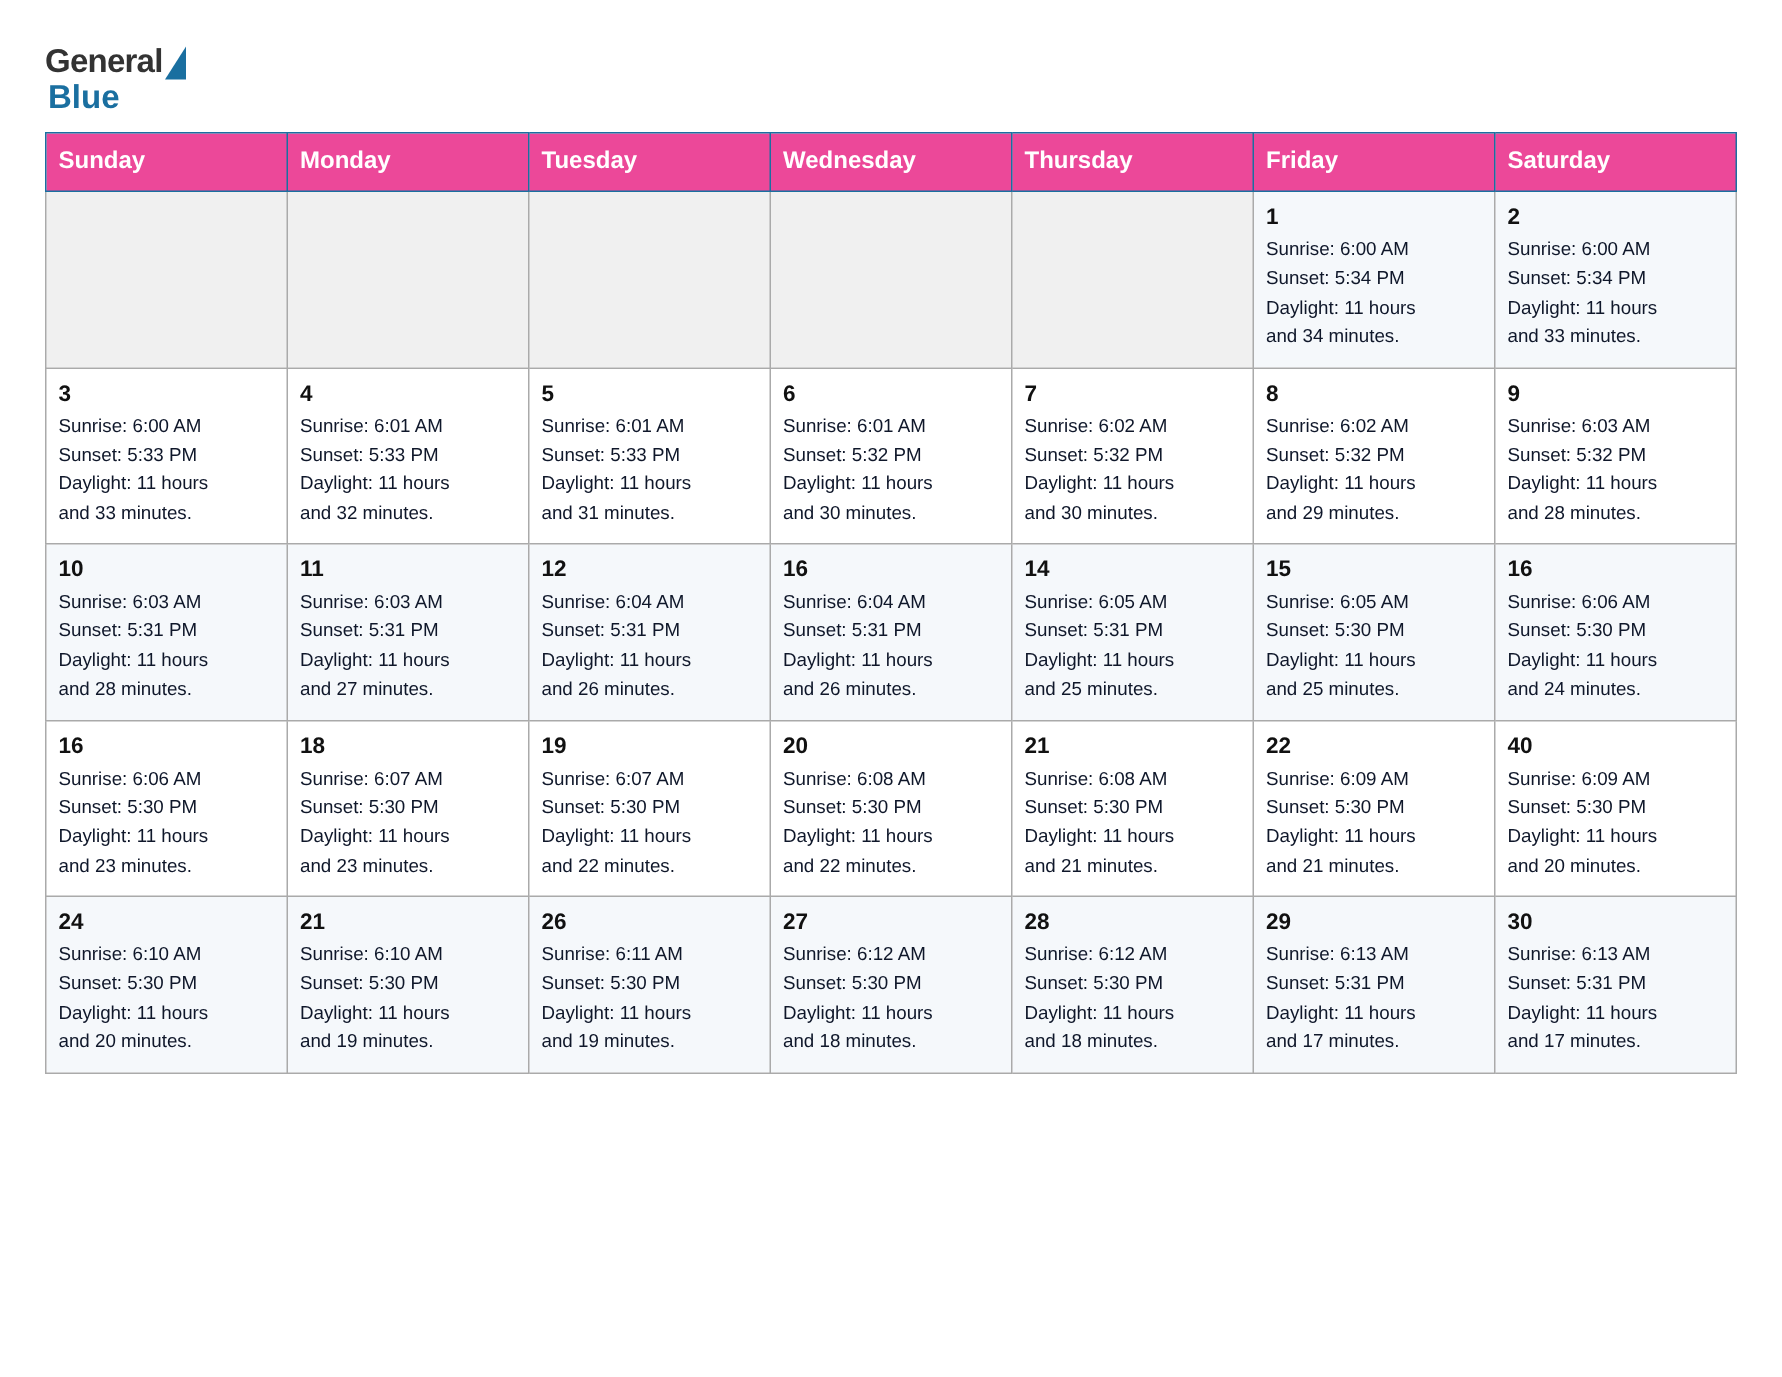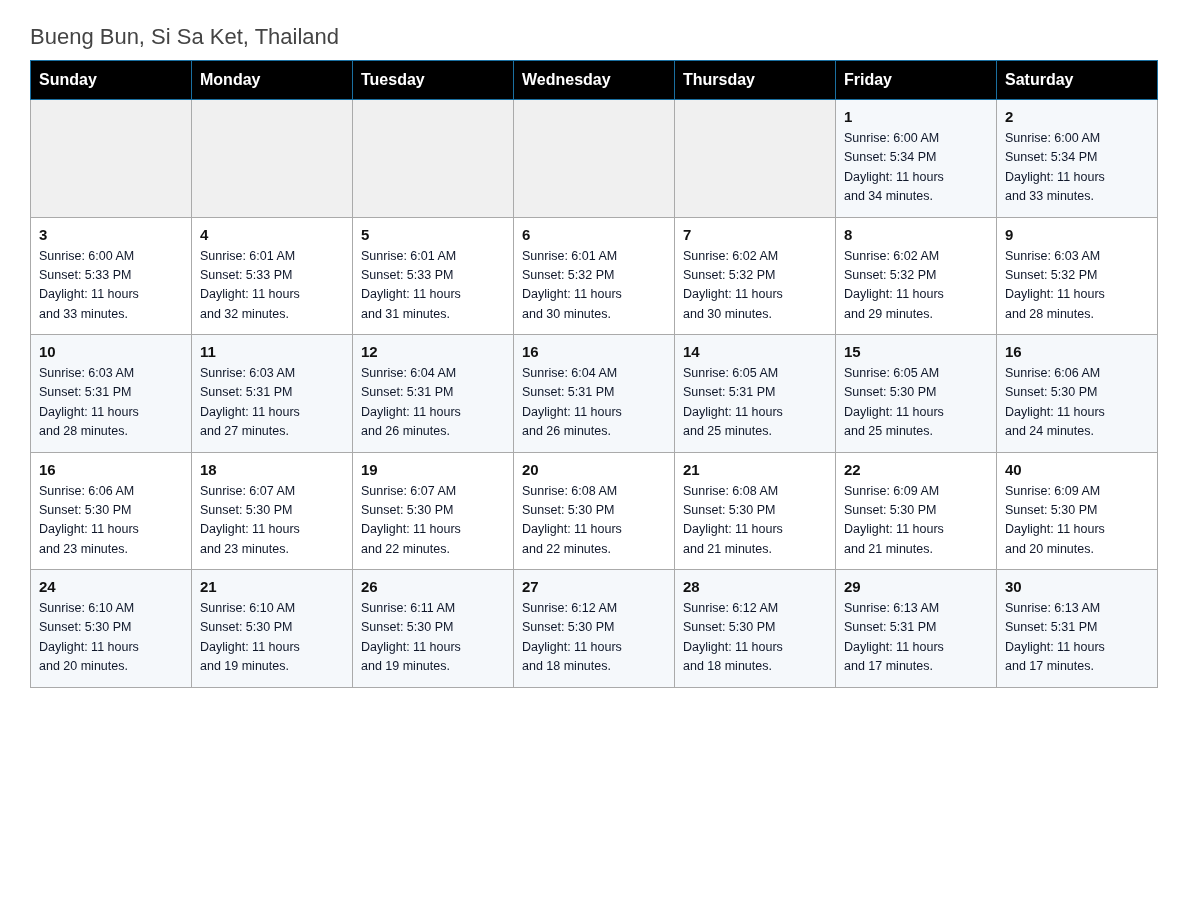--- a/index.html
+++ b/index.html
@@ -62,21 +62,21 @@
       font-size: 22px;
       color: #444;
       margin-top: 4px;
     }
     .calendar {
       width: 100%;
       border-collapse: collapse;
       margin-top: 10px;
     }
     .calendar thead tr th {
-      background: #000000;
+      background: #ec4899;
       color: #fff;
       font-size: 16px;
       font-weight: bold;
       padding: 10px 8px;
       text-align: left;
       border: 1px solid #1a6fa0;
     }
     .calendar tbody tr td {
       vertical-align: top;
       border: 1px solid #aaa;
@@ -106,22 +106,28 @@
       line-height: 1.55;
     }
     .empty-cell {
       background: #f0f0f0 !important;
     }
   </style>
 </head>
 <body>
 
 <div class="header">
+  <div class="logo">
+    <div class="logo-top">
+      <span class="logo-general">General</span>
+      <div class="logo-arrow"></div>
+    </div>
+    <span class="logo-blue">Blue</span>
+  </div>
   <div class="title-block">
-    <div class="subtitle">Bueng Bun, Si Sa Ket, Thailand</div>
   </div>
 </div>
 
 <table class="calendar">
   <thead>
     <tr>
     <th>Sunday</th>
         <th>Monday</th>
         <th>Tuesday</th>
         <th>Wednesday</th>

